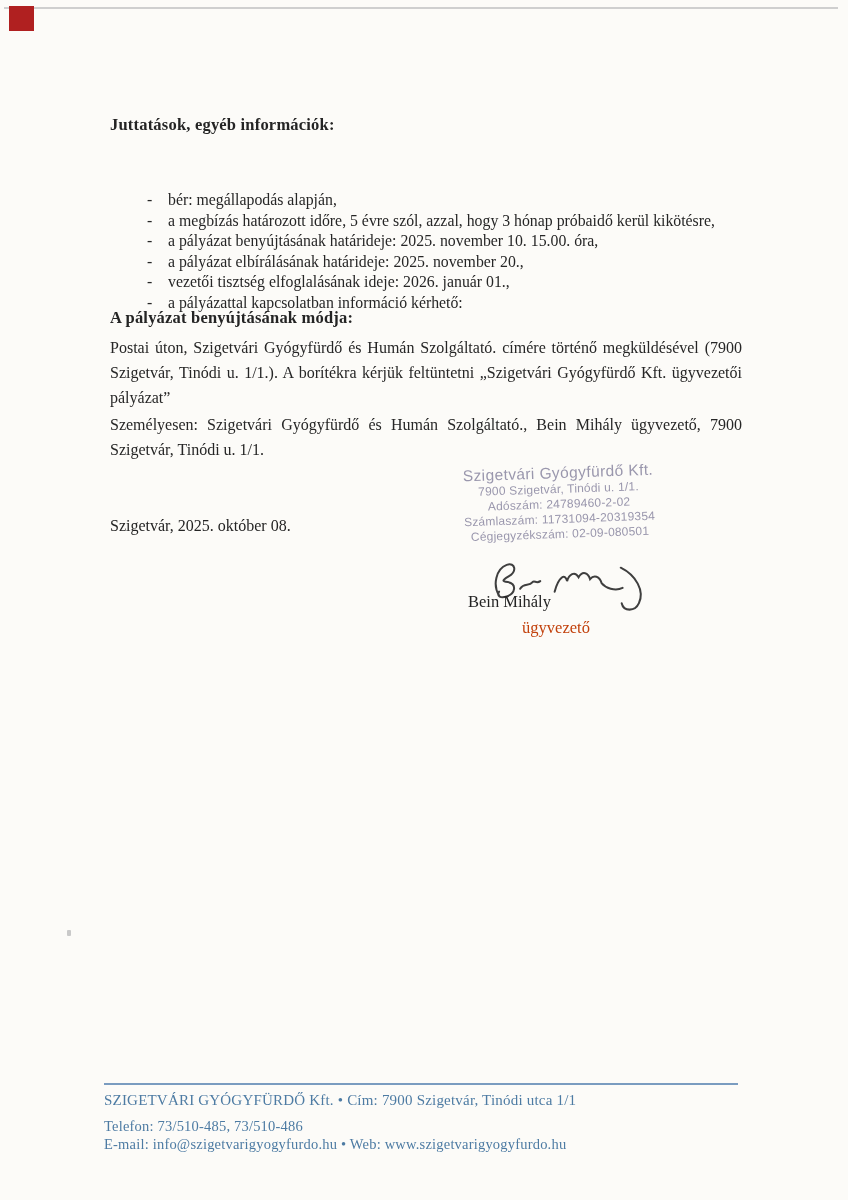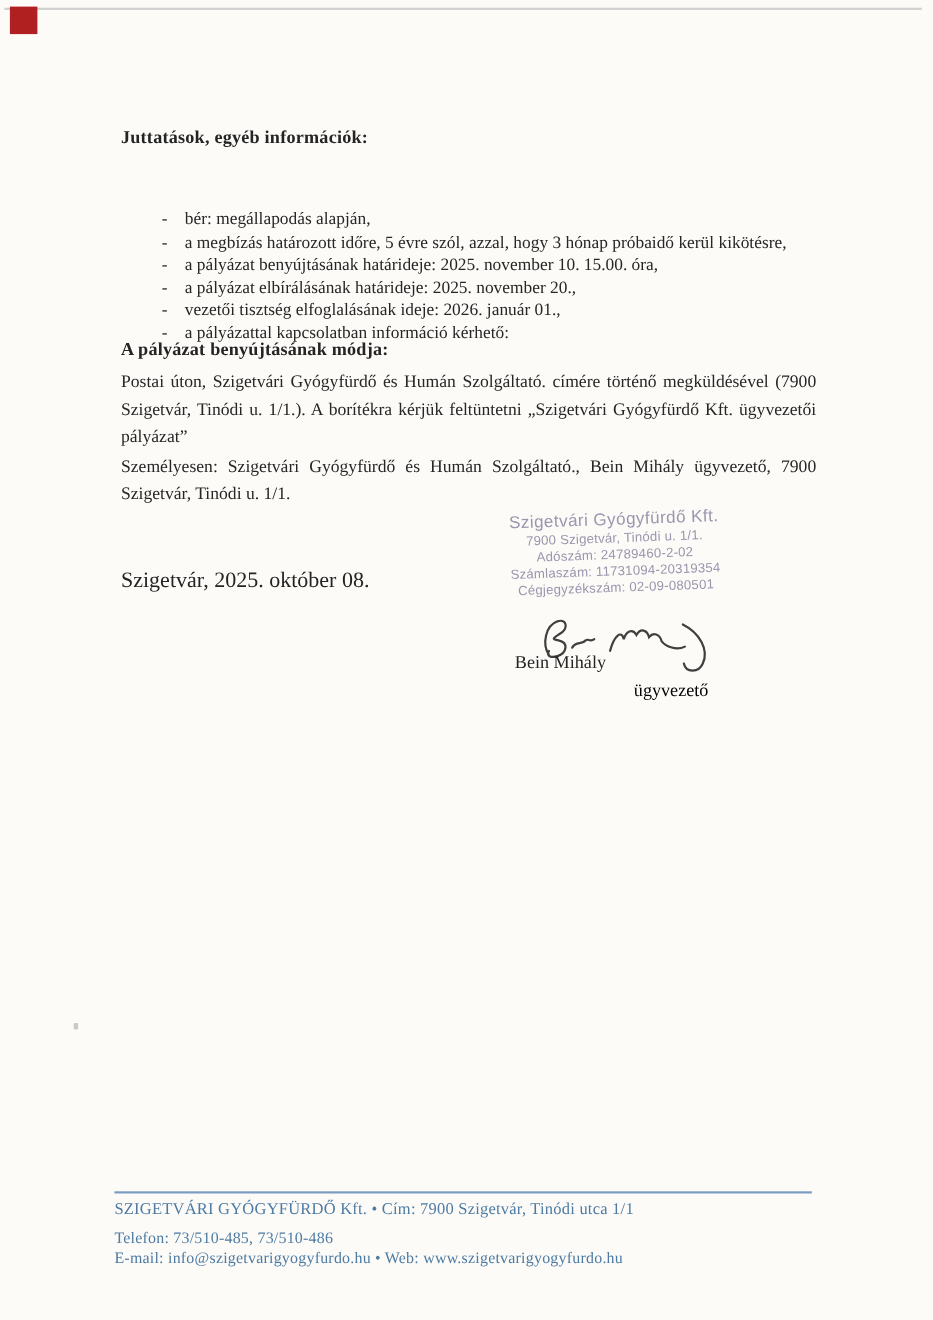--- a/index.html
+++ b/index.html
@@ -20,34 +20,34 @@
   .h2{top:308px;}
   
   .list{left:147px;top:142px;width:620px;font-size:15.8px;color:#262626;margin-top:48px;}
   .li{line-height:20.6px;white-space:nowrap;}
   .li::before{content:"-";display:inline-block;width:21px;color:#262626;}
   .li-cont{padding-left:21px;line-height:20.6px;white-space:nowrap;}
   
   .paras{left:110px;top:335px;width:632px;font-size:16px;line-height:25px;text-align:justify;color:#262626;}
   .paras p{margin:0 0 2px 0;}
   
-  .dateline{left:110px;top:517px;font-size:20px;color:#242424;}
+  .dateline{left:110px;top:517px;font-size:16px;color:#242424;}
   
   .stamp{
     left:446px;top:464px;width:226px;text-align:center;
     font-family:"Liberation Sans", sans-serif;
     color:#9a97ad;transform:rotate(-2deg);
   }
   .stamp .s1{font-size:15.5px;letter-spacing:.4px;line-height:18px;}
   .stamp .s2{font-size:12px;line-height:15px;letter-spacing:.2px;}
   
   .sig-svg{left:478px;top:550px;width:182px;height:68px;}
   .sig-svg path{fill:none;stroke:#3f3f3f;stroke-width:2.1;stroke-linecap:round;}
   .sig-name{left:468px;top:592px;width:176px;text-align:left;font-size:16.5px;color:#242424;}
-  .sig-title{left:468px;top:618px;width:176px;text-align:right;font-size:16.5px;color:#000000;}
+  .sig-title{left:468px;top:618px;width:176px;text-align:center;font-size:16.5px;color:#c2410c;}
   
   .footer-rule{left:104px;top:1083px;width:634px;height:2px;background:#7a9cc0;}
   .footer{font-size:15px;color:#4d7ba3;letter-spacing:.2px;}
   .f1{left:104px;top:1092px;}
   .f2{left:104px;top:1118px;font-size:14.5px;}
   .f3{left:104px;top:1136px;font-size:14.5px;}
 </style>
 </head>
 <body>
 

